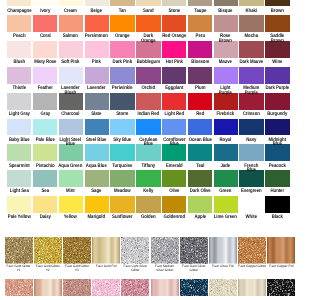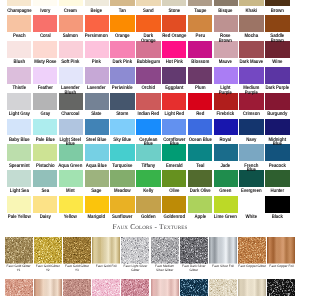--- a/index.html
+++ b/index.html
@@ -926,21 +926,20 @@
         </div>
         <div class="pcell">
           <div class="pchip" title="Black" style="background: rgb(0, 0, 0);"></div>
           <div class="plabel">
             <span>Black</span>
           </div>
         </div>
       </div>
     </div>
 
-  <div id="tex-title">Faux Colors - Textures</div>
   <div id="textures">
     <div class="trow trow1" id="trow1">
         <div class="tcell">
           <div class="tchip">
             <svg class="tex" viewBox="0 0 60 52" preserveAspectRatio="none">
               <rect width="60" height="52" fill="#9b8352" filter="url(#f_gg1)"></rect>
             </svg>
           </div>
           <div class="tlabel">Faux Gold Glitter #1</div>
         </div>

